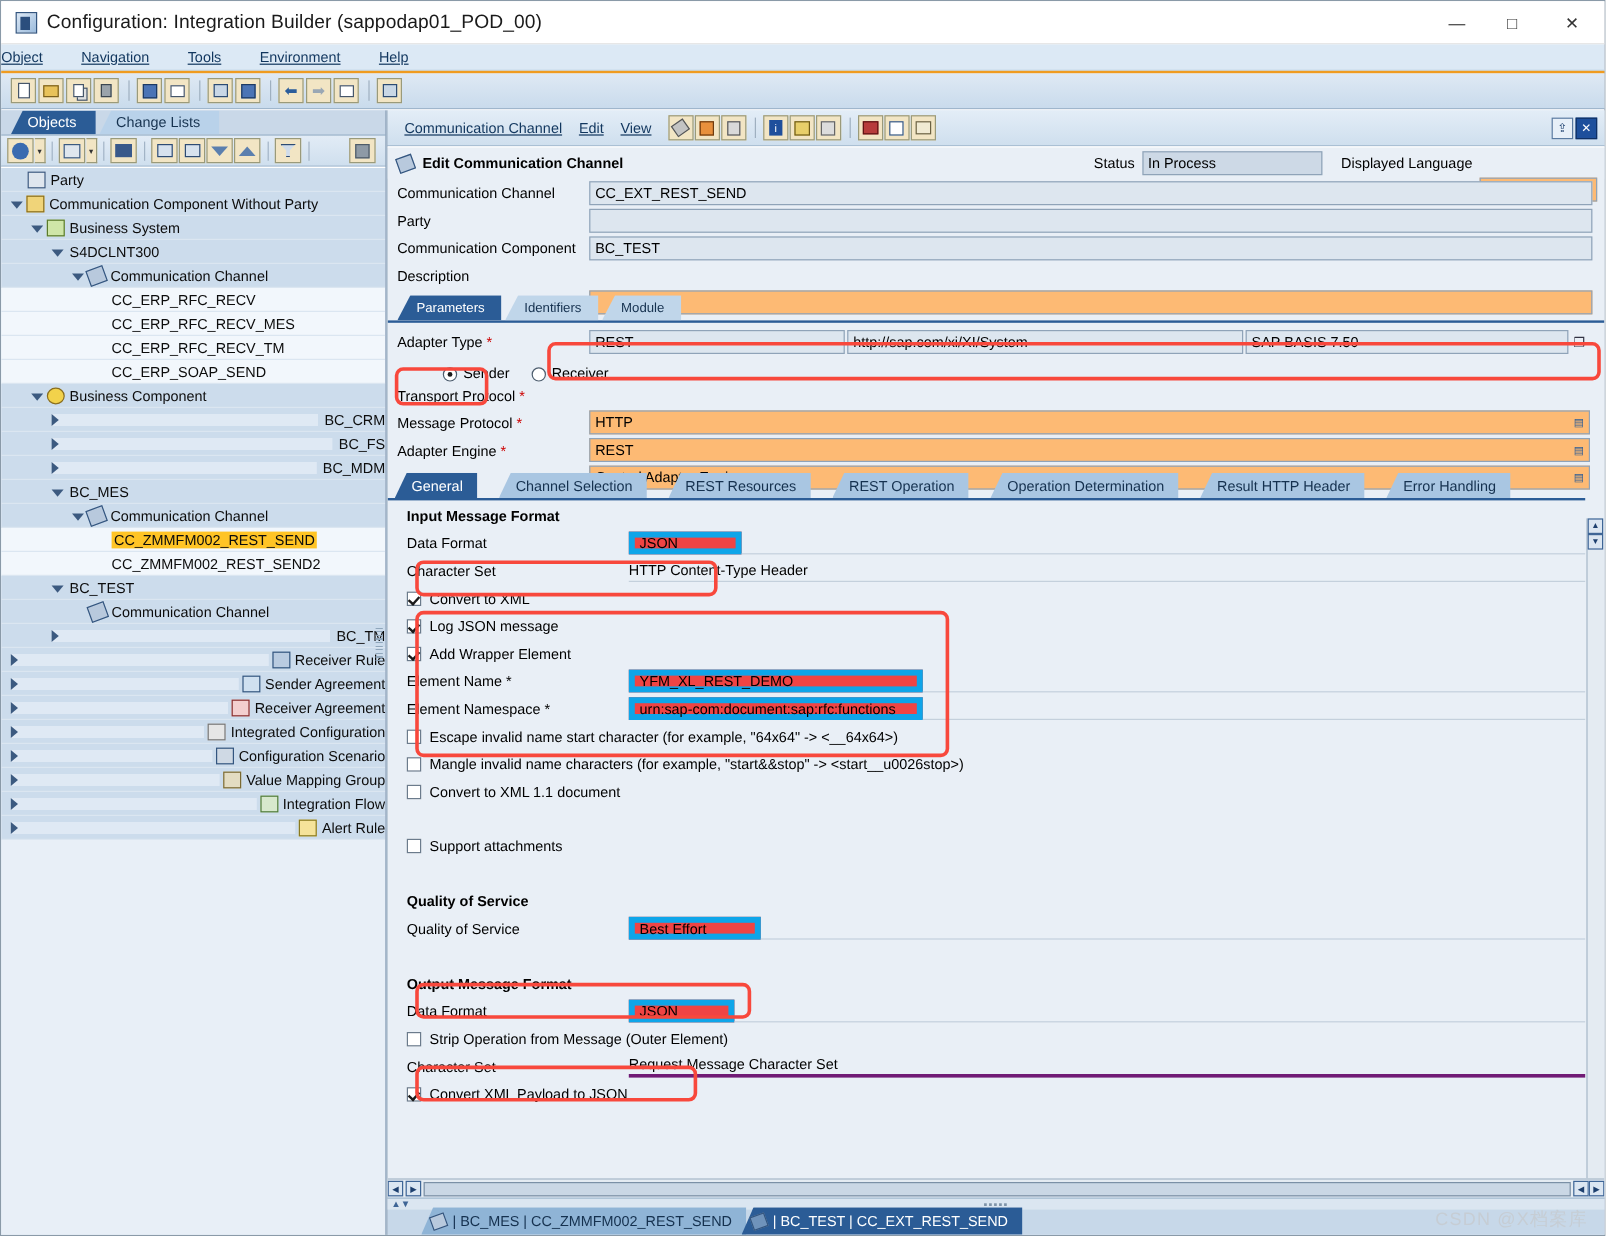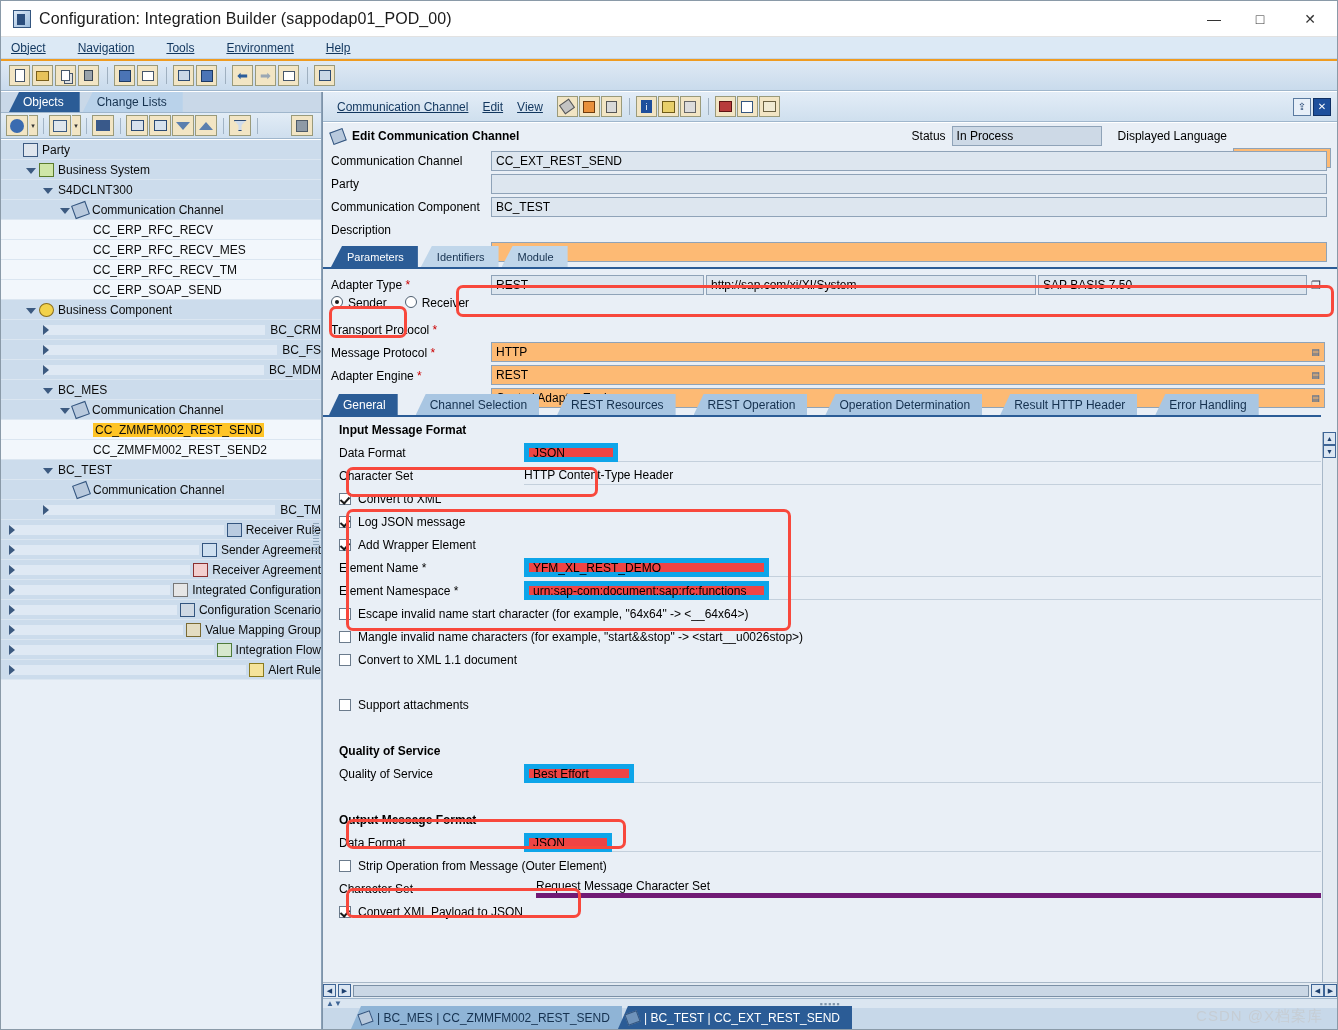--- a/index.html
+++ b/index.html
@@ -49,21 +49,20 @@
     font-size: 14px; color: #333;
   }
   .wincontrols div.close { width: 54px; }
 
   
   .menubar {
     height: 22px;
     background: #dce9f5;
     border-bottom: 1px solid #c3d6e8;
     display: flex; align-items: center;
-    padding-left: 10px;
   }
   .menubar span {
     margin-right: 16px; font-size: 12px; color: #11365e;
   }
   .menubar span .u { text-decoration: underline; }
 
   
   .toolbar {
     height: 32px;
     background: linear-gradient(#dfe9f4,#c9dbec);
@@ -265,21 +264,21 @@
   .clabel { font-size:12px; }
 
   .rowfield { height:23px; display:flex; align-items:center; padding-left:16px; }
   .rflabel { width:185px; font-size:12px; flex:0 0 auto; }
   .rfbox {
     height:19px; border:5px solid #0ea5e9; background:#ef4444;
     display:flex; align-items:center; padding:0 4px; font-size:12px;
   }
   .rfline { flex:1; border-bottom:1px solid #c4d0dc; height:19px; }
 
-  .radiorow { height:22px; display:flex; align-items:flex-start; padding-left:8px; }
+  .radiorow { height:22px; display:flex; align-items:flex-end; padding-left:8px;margin-left:38px; }
   .radio { width:12px;height:12px;border:1px solid #4d5d6e;border-radius:50%;
            background:#fff;margin-right:5px;position:relative;flex:0 0 auto;}
   .radio.on:after{content:'';position:absolute;left:3px;top:3px;width:4px;height:4px;
                   border-radius:50%;background:#1b1b1b;}
 
   
   .redbox {
     position:absolute; border:3px solid #f8483c; border-radius:7px;
     pointer-events:none; z-index:40;
   }
@@ -422,20 +421,25 @@
         <div style="margin-left:auto;margin-right:8px;" class="ltbtn">
             <div class="gl-stop"></div>
           </div>
       </div>
 
       <div class="tree" id="tree-root">
           <div class="trow shade" style="padding-left: 8px;">
             <span class="twist"></span>
             <span class="ticon ic-party"></span>
             <span class="tlabel">Party</span>
+          </div>
+          <div class="trow shade" style="padding-left: 8px;">
+            <span class="twist down"></span>
+            <span class="ticon ic-comp"></span>
+            <span class="tlabel">Communication Component Without Party</span>
           </div>
           <div class="trow shade" style="padding-left: 25px;">
             <span class="twist down"></span>
             <span class="ticon ic-bsys"></span>
             <span class="tlabel">Business System</span>
           </div>
           <div class="trow shade" style="padding-left: 42px;">
             <span class="twist down"></span>
             <span style="width: 2px;"></span>
             <span class="tlabel">S4DCLNT300</span>
@@ -789,21 +793,21 @@
             <div class="rfline"></div>
           </div>
 
           <div class="crow">
             <div class="cbox"></div>
             <span class="clabel">Strip Operation from Message (Outer Element)</span>
           </div>
 
           <div class="rowfield">
             <span class="rflabel">Character Set</span>
-            <div style="flex:1;border-bottom:5px solid #701a75;height:19px;display:flex;align-items:center;margin-left:12px;">Request Message Character Set</div>
+            <div style="flex:1;border-bottom:3px solid #701a75;height:19px;display:flex;align-items:center;">Request Message Character Set</div>
           </div>
 
           <div class="crow">
             <div class="cbox checked"></div>
             <span class="clabel">Convert XML Payload to JSON</span>
           </div>
         </div>
 
         <div style="position:absolute;right:0;top:309px;bottom:16px;width:15px;background:#e4ebf2;border-left:1px solid #a8b8c8;">
           <div class="sbtn">▲</div>

